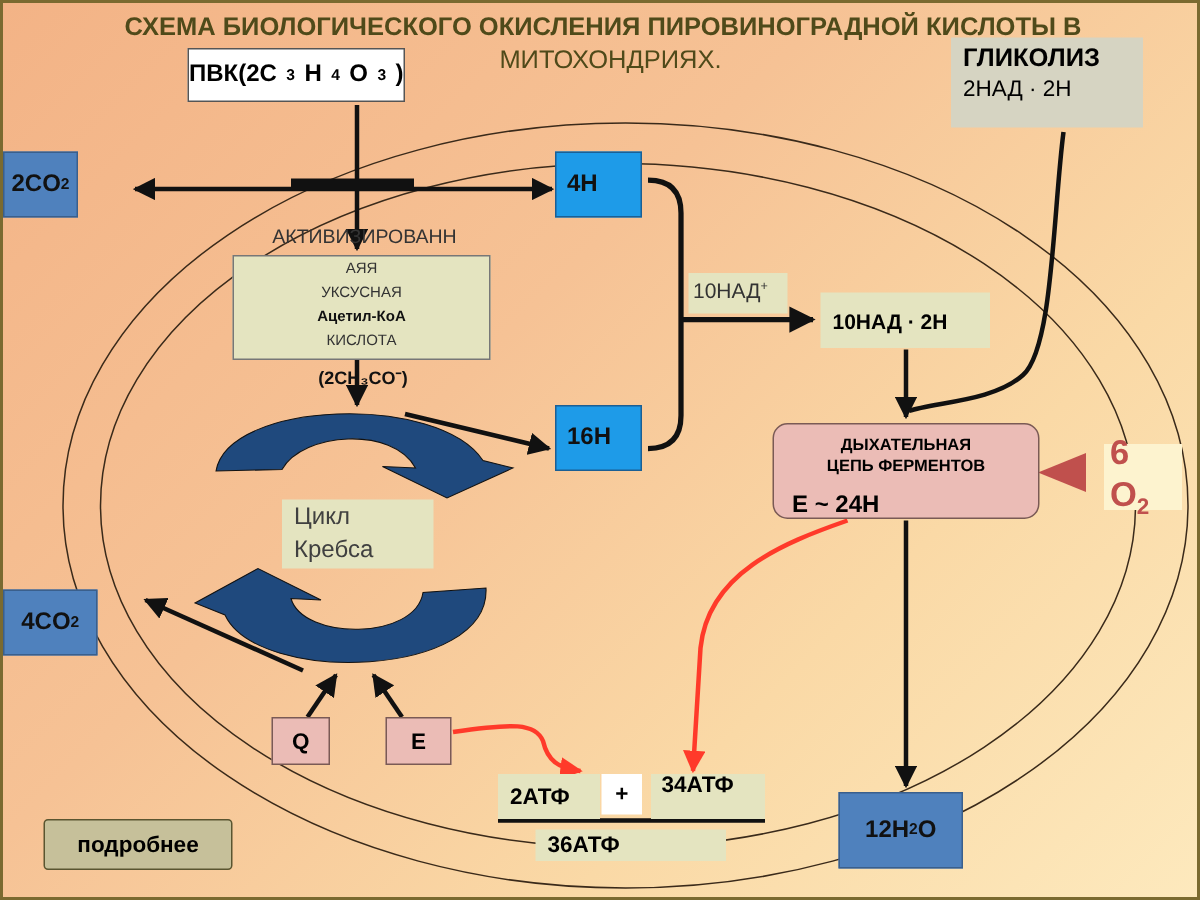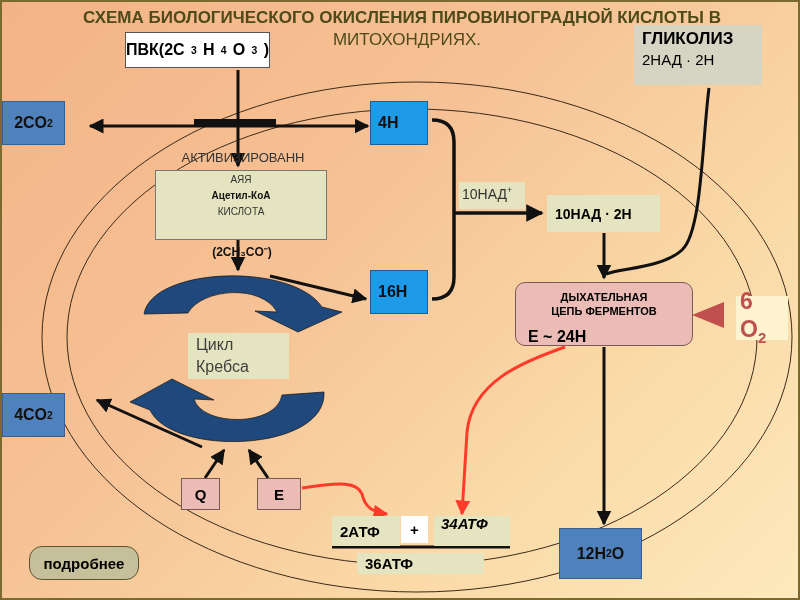--- a/index.html
+++ b/index.html
@@ -88,30 +88,31 @@
       <span>O</span>
       <sub>3</sub>
       <span>)</span>
   </div>
 
   <div class="abs box-gray" style="left:632px;top:23px;width:128px;height:60px;padding:4px 8px;">
     <div style="font-weight:bold;font-size:17px;">ГЛИКОЛИЗ</div>
     <div style="font-size:15px;margin-top:2px;">2НАД · 2Н</div>
   </div>
 
-  <div class="abs box-blue" style="left:0;top:99px;width:63px;height:44px;">
+  <div class="abs box-blue" style="left:0;top:99px;width:50px;height:44px;">
     <span>2CO</span>
       <sub>2</sub>
   </div>
 
   <div class="abs box-cyan" style="left:368px;top:99px;width:58px;height:44px;justify-content:flex-start;padding-left:7px;">4Н</div>
 
   <div class="abs" style="left:150px;top:148px;width:182px;text-align:center;font-size:13px;color:#333;">АКТИВИЗИРОВАНН</div>
   <div class="abs box-green" style="left:153px;top:168px;width:172px;height:70px;border:1px solid #777;text-align:center;font-size:10px;color:#333;line-height:16px;padding-top:1px;">
     <div>АЯЯ</div>
+    <div>УКСУСНАЯ</div>
     <div style="font-weight:bold;color:#111;">Ацетил-КоА</div>
     <div>КИСЛОТА</div>
   </div>
   <div class="abs" style="left:190px;top:241px;width:100px;text-align:center;font-size:12px;font-weight:bold;color:#111;">(2CH₃CO⁻)</div>
 
   <div class="abs box-green" style="left:457px;top:180px;width:66px;height:27px;font-size:14px;color:#333;line-height:16px;padding-left:3px;">
     <span>10НАД</span><sup>+</sup>
   </div>
 
   <div class="abs box-green" style="left:545px;top:193px;width:113px;height:37px;font-weight:bold;font-size:14px;display:flex;align-items:center;padding-left:8px;">10НАД · 2Н</div>
@@ -138,24 +139,24 @@
   <div class="abs box-blue" style="left:0;top:391px;width:63px;height:44px;">
     <span>4CO</span>
       <sub>2</sub>
   </div>
 
   <div class="abs box-pink" style="left:179px;top:476px;width:39px;height:32px;font-weight:bold;font-size:15px;display:flex;align-items:center;justify-content:center;">Q</div>
   <div class="abs box-pink" style="left:255px;top:476px;width:44px;height:32px;font-weight:bold;font-size:15px;display:flex;align-items:center;justify-content:center;">Е</div>
 
   <div class="abs box-green" style="left:330px;top:514px;width:68px;height:30px;font-weight:bold;font-size:15px;display:flex;align-items:center;padding-left:8px;">2АТФ</div>
   <div class="abs" style="left:399px;top:514px;width:27px;height:27px;background:#fff;font-weight:bold;font-size:15px;display:flex;align-items:center;justify-content:center;">+</div>
-  <div class="abs box-green" style="left:432px;top:514px;width:76px;height:30px;font-weight:bold;font-size:15px;line-height:16px;padding-left:7px;overflow:hidden;word-break:break-all;font-style:italic;">34АТФ</div>
+  <div class="abs box-green" style="left:432px;top:514px;width:76px;height:30px;font-weight:bold;font-size:15px;line-height:16px;padding-left:7px;overflow:hidden;word-break:break-all;">34АТФ</div>
   <div class="abs box-green" style="left:355px;top:551px;width:127px;height:21px;font-weight:bold;font-size:15px;display:flex;align-items:center;padding-left:8px;">36АТФ</div>
 
   <div class="abs box-blue" style="left:557px;top:526px;width:83px;height:51px;">
     <span>12H</span>
       <sub>2</sub>
       <span>O</span>
   </div>
 
-  <div class="abs" style="left:27px;top:544px;width:110px;height:34px;background:#c6c09a;border:1.5px solid #5a5530;border-radius:13px;font-weight:bold;font-size:15px;display:flex;align-items:center;justify-content:center;cursor:pointer;">подробнее</div>
+  <div class="abs" style="left:27px;top:544px;width:126px;height:34px;background:#c6c09a;border:1.5px solid #5a5530;border-radius:3px;font-weight:bold;font-size:15px;display:flex;align-items:center;justify-content:center;cursor:pointer;">подробнее</div>
 
 </div>
 
 </body></html>

